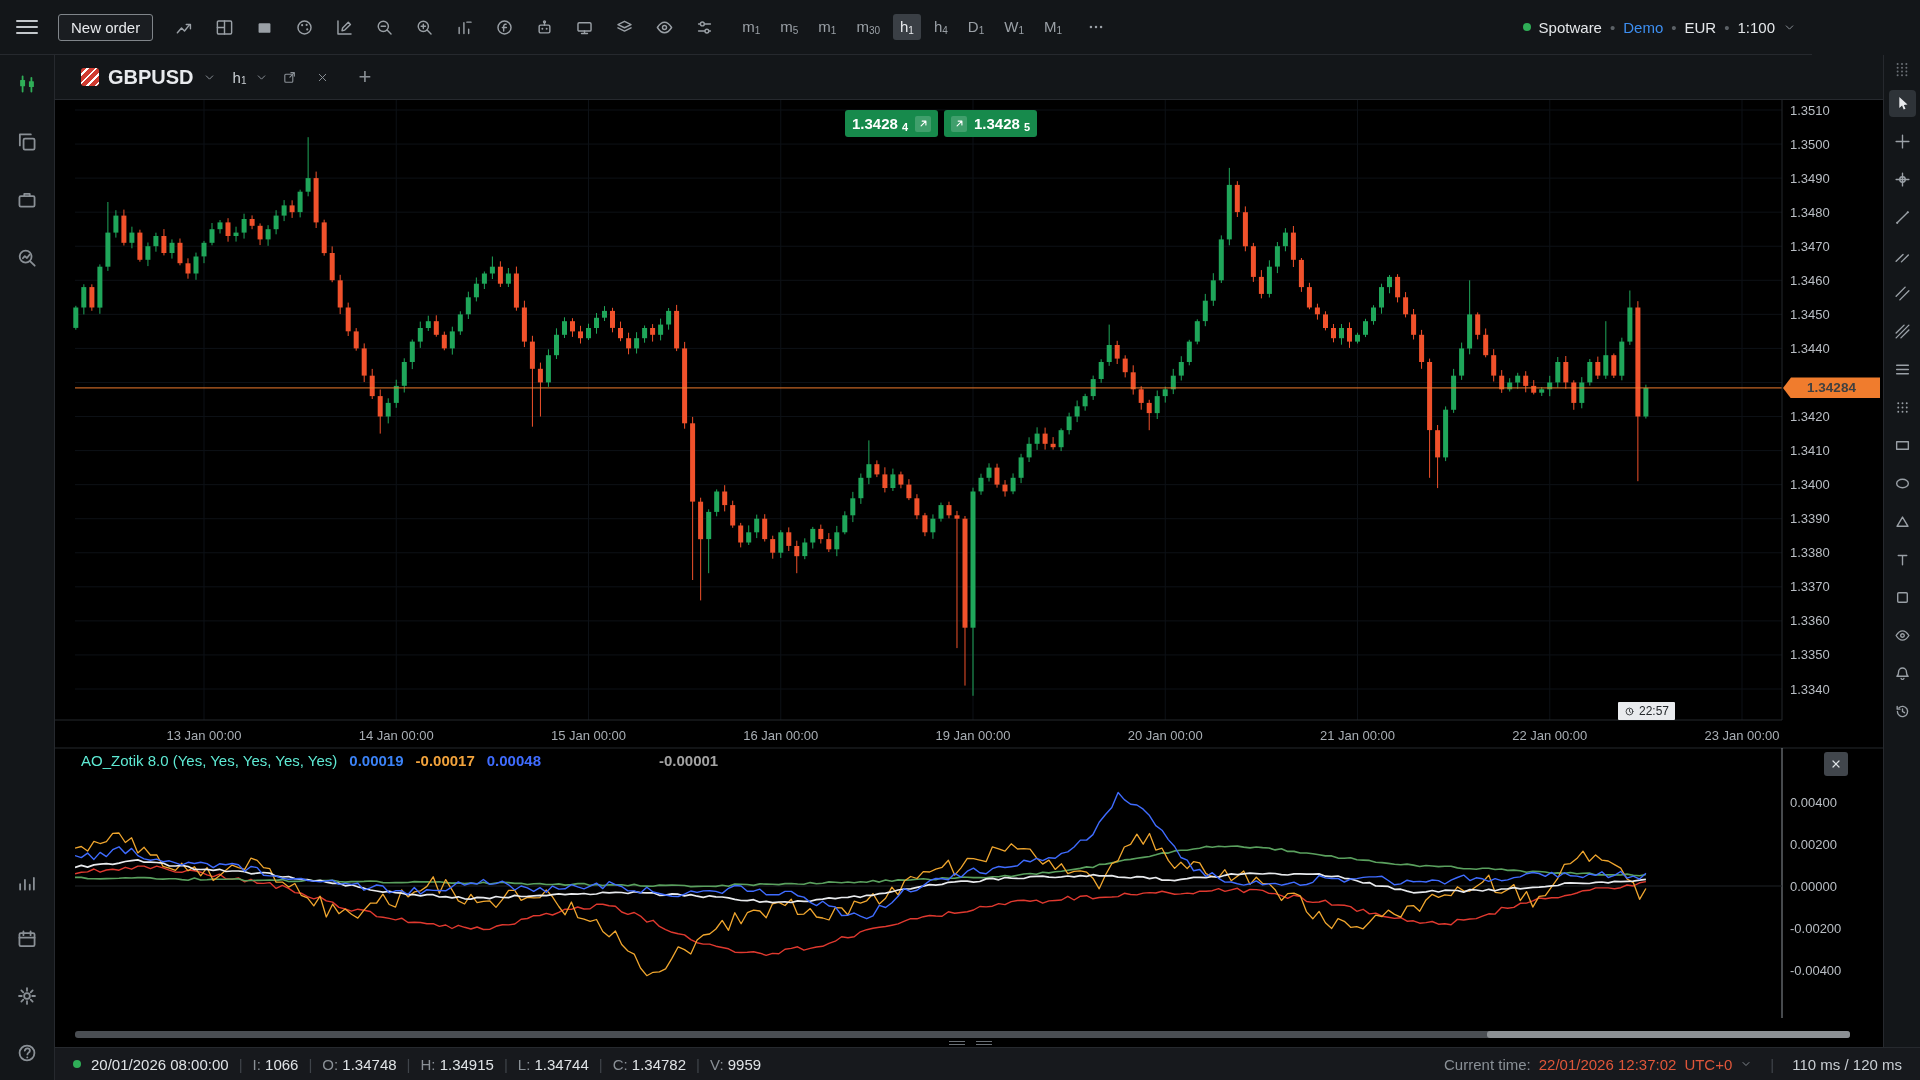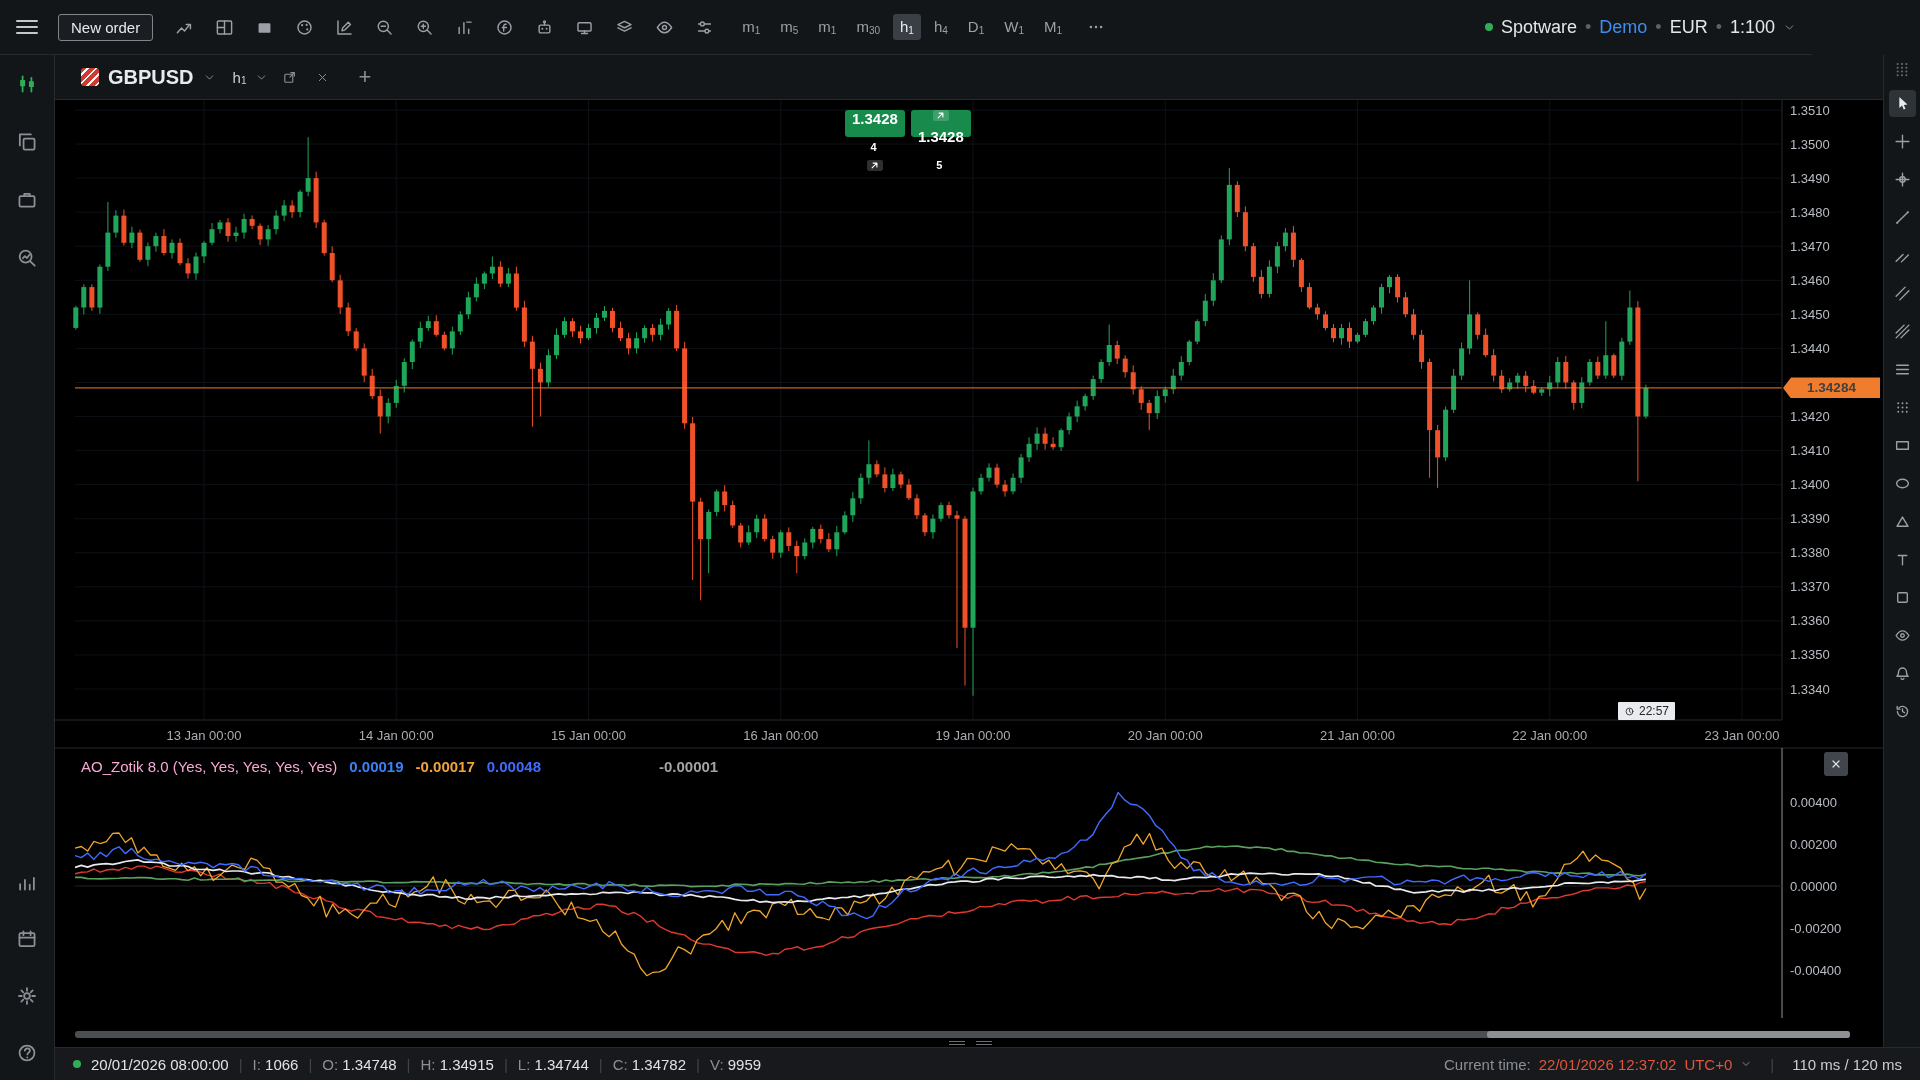--- a/index.html
+++ b/index.html
@@ -17,21 +17,21 @@
   .new-order { height:27px; padding:0 12px; border:1px solid #80858a; border-radius:3px;
                color:#e8eaed; font-size:15px; margin-right:16px; background:#1a1d21; }
   .tb-icons { display:flex; gap:10px; }
   .tb-btn { width:30px; height:30px; display:flex; align-items:center; justify-content:center;
             color:#9aa0a6; border-radius:4px; }
   .timeframes { display:flex; gap:6px; margin-left:16px; align-items:center; }
   .tf { color:#9aa0a6; font-size:15px; padding:4px 7px; border-radius:3px; display:flex; align-items:flex-start; }
   .tf .tfsub { font-size:10px; margin-top:7px; }
   .tf.active { background:#3a3f45; color:#e8eaed; }
   .more-btn { margin-left:12px; }
-  .account { margin-left:auto; margin-right:16px; display:flex; align-items:center; gap:8px; font-size:18px; }
+  .account { margin-left:auto; margin-right:16px; display:flex; align-items:center; gap:8px; font-size:15px; }
   .dot { width:8px; height:8px; border-radius:50%; background:#2fae57; }
   .acct-sep { color:#5b6166; }
   .acct-white { color:#e4e7ea; }
   .acct-link { color:#3d8ef0; }
   .caret { color:#8a9096; }
 
   
   .sidebar { position:absolute; left:0; top:55px; width:55px; height:1025px; background:#131619;
              border-right:1px solid #26292e; display:flex; flex-direction:column; align-items:center;
              padding:12px 0 10px; gap:24px; }
@@ -59,34 +59,34 @@
   .rt-btn { width:27px; height:27px; display:flex; align-items:center; justify-content:center;
             color:#9aa0a6; border-radius:4px; }
   .rt-btn.active { background:#2e3338; color:#e8eaed; }
 
   
   .chart-region { position:absolute; left:55px; top:100px; width:1828px; height:947px; background:#000;padding-left:23px; }
   #chart-svg { position:absolute; left:0; top:0; }
 
   .quotes { position:absolute; left:790px; top:10px; display:flex; gap:6px; }
   .quote { display:flex; align-items:center; gap:7px; background:#178a4c; border-radius:3px;
-           height:27px; padding:0 7px; color:#fff; font-weight:700; font-size:15px;flex-direction:column; }
+           height:27px; padding:0 7px; color:#fff; font-weight:700; font-size:15px; }
   .qpip { font-size:11px; margin-top:7px; margin-left:-3px; }
   .qarrow { width:16px; height:16px; border-radius:2px; background:rgba(255,255,255,0.18);
             display:flex; align-items:center; justify-content:center; }
 
   .price-tag { position:absolute; left:1728px; width:97px; height:21px; background:#f07c2d; color:#404040;
                font-size:13.5px; font-weight:700; display:flex; align-items:center; justify-content:center;
                clip-path:polygon(8px 0, 100% 0, 100% 100%, 8px 100%, 0 50%); }
   .countdown { position:absolute; left:1563px; top:602px; height:18px; display:flex; align-items:center; gap:4px;
                background:#e9ebee; color:#23272b; font-size:12px; padding:0 6px; border-radius:1px; }
 
   .ind-header { position:absolute; left:26px; top:652px; display:flex; align-items:baseline; gap:12px;
                 font-size:15px; }
-  .ind-name { color:#f9a8d4;margin-top:6px; }
+  .ind-name { color:#5eead4; }
   #ind-values span { font-weight:600; }
   #ind-values { display:flex; gap:12px; }
   .ind-close { position:absolute; left:1769px; top:652px; width:24px; height:24px; background:#41464c;
                border-radius:3px; color:#dfe3e6; display:flex; align-items:center; justify-content:center; }
 
   .sb-track { position:absolute; left:20px; top:931px; width:1775px; height:7px; background:#4a4e53; border-radius:3px; }
   .sb-thumb { position:absolute; left:1412px; top:0; width:363px; height:7px; background:#8c9094; border-radius:3px; }
   .split { position:absolute; top:941px; width:16px; height:7px;
            background:repeating-linear-gradient(180deg,#6b7076 0 1px,transparent 1px 3px); }
 

